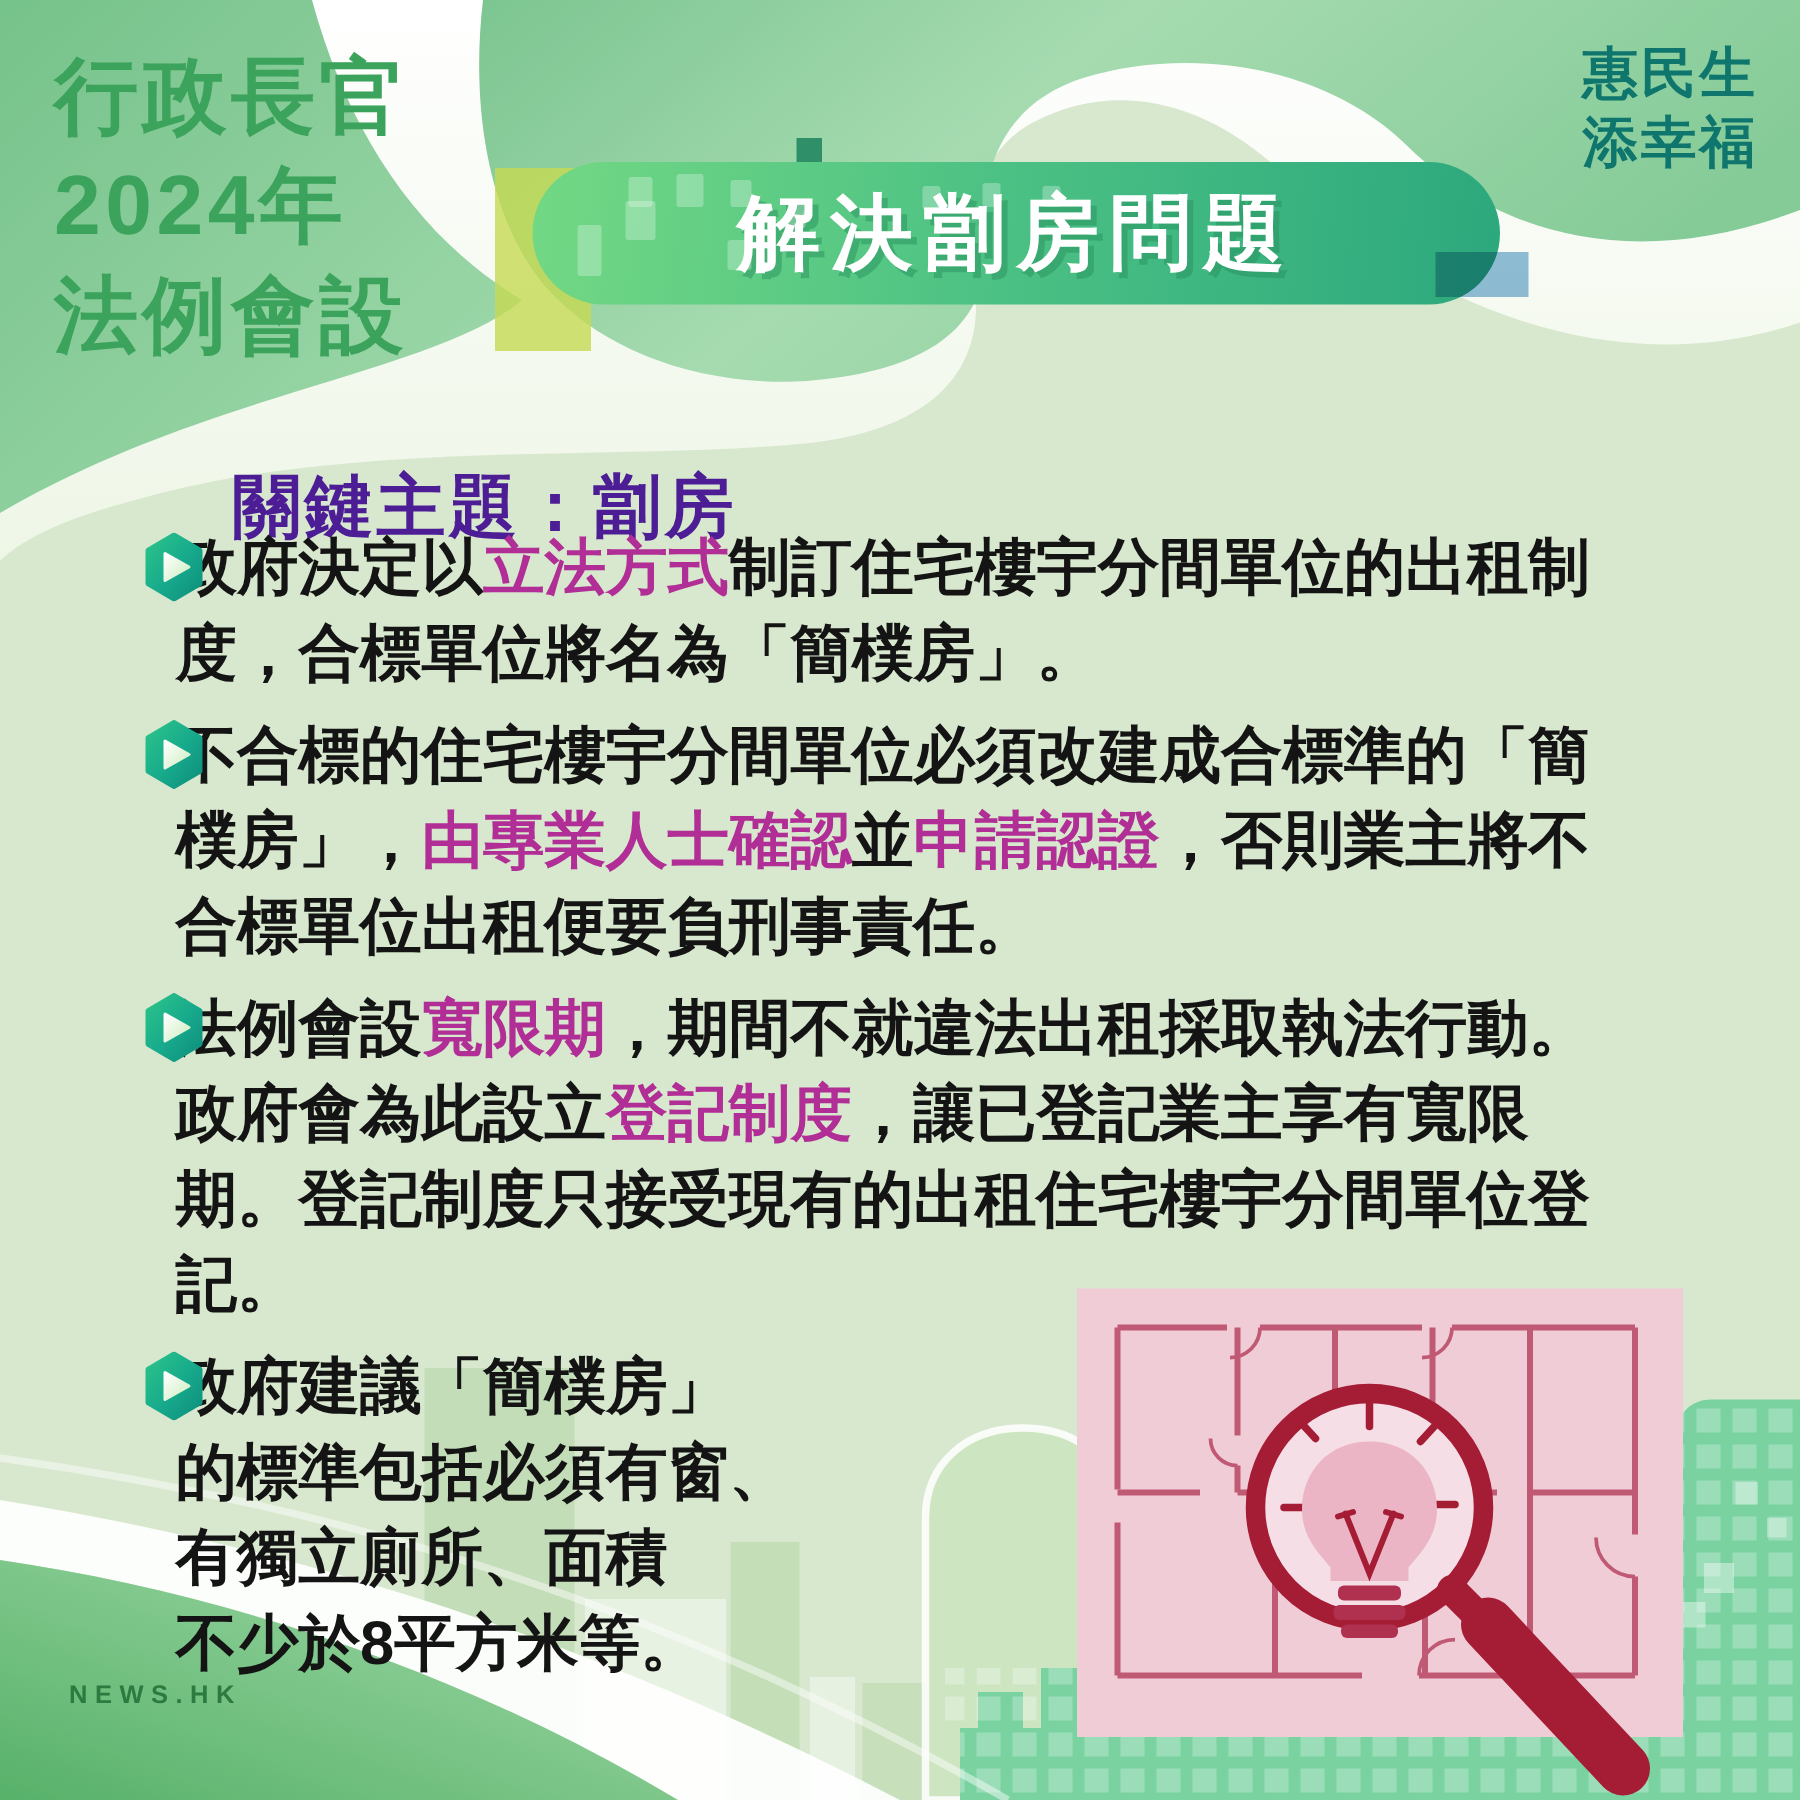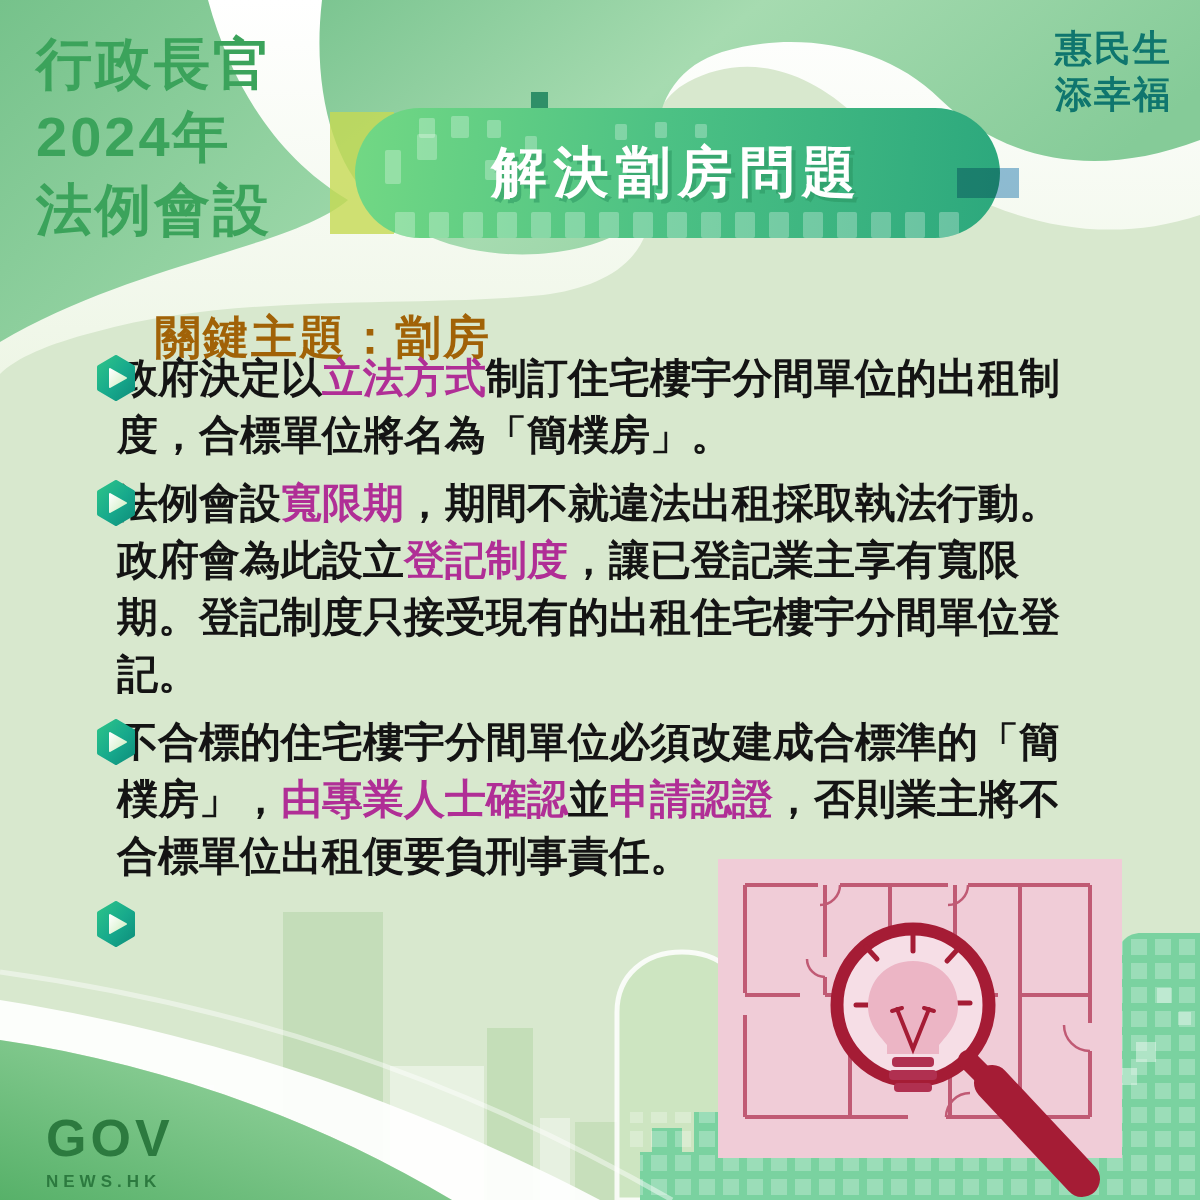--- a/index.html
+++ b/index.html
@@ -14,38 +14,38 @@
   .report-title{
     position:absolute;left:36px;top:28px;z-index:5;
     font-size:56px;font-weight:800;color:#3ba35b;line-height:1.3;letter-spacing:3px;
   }
   .slogan{
     position:absolute;right:28px;top:26px;z-index:5;text-align:right;
     font-size:37px;font-weight:800;color:#0f766e;line-height:1.25;letter-spacing:2px;
   }
   
   .banner{
-    position:absolute;left:355px;top:108px;width:645px;height:130px;z-index:3;
+    position:absolute;left:355px;top:108px;width:645px;height:95px;z-index:3;
     border-radius:65px;
     background:linear-gradient(95deg,#72d884 0%,#4cc184 48%,#2ca87d 100%);
     display:flex;align-items:center;justify-content:center;overflow:hidden;
   }
   .banner-title{
     font-size:55px;font-weight:900;color:#ffffff;letter-spacing:7px;
     text-shadow:4px 4px 0 rgba(40,145,94,.5);white-space:nowrap;
   }
   .banner .px{position:absolute;background:rgba(255,255,255,.28);border-radius:2px;}
   .sq{position:absolute;}
   .sq-blue{left:957px;top:168px;width:62px;height:30px;background:#7fb3d6;opacity:.85;
     mix-blend-mode:multiply;z-index:4;}
   
   .content{position:absolute;left:0;top:0;width:1200px;z-index:5;}
   .section-heading{
     position:absolute;left:155px;top:276px;
-    font-size:46px;font-weight:900;color:#a16207;letter-spacing:2px;
+    font-size:46px;font-weight:900;color:#4c1d95;letter-spacing:2px;
   }
   .bullets{position:absolute;left:0;top:350px;margin:0;padding:0;list-style:none;width:1120px;}
   .bullet{position:relative;margin:0 0 11px 0;padding-left:117px;min-height:60px;}
   .bullet-icon{position:absolute;left:95px;top:5px;width:42px;height:46px;}
   .bullet-text{
     font-size:41px;line-height:57px;font-weight:700;color:#141414;
     max-width:950px;display:block;letter-spacing:0px;
   }
   .bullet-text .hl{color:#b02e96;}
   .bullet:nth-child(4) .bullet-text{max-width:600px;}
@@ -201,56 +201,57 @@
           <stop offset="1" stop-color="#0e8f7c"></stop>
         </linearGradient>
         <linearGradient id="trig" x1="0" y1="0" x2="1" y2="1">
           <stop offset="0" stop-color="#ffffff"></stop>
               <stop offset="1" stop-color="#cdeec0"></stop>
         </linearGradient>
       </defs>
       <polygon points="21,2 38,12 38,34 21,44 4,34 4,12" fill="url(#hexg)" stroke="url(#hexg)" stroke-width="4" stroke-linejoin="round"></polygon>
       <path d="M15,14 L31,23 L15,32 Z" fill="url(#trig)" stroke="url(#trig)" stroke-width="2" stroke-linejoin="round"></path>
     </svg>
+    <span class="bullet-text"><span>不合標的住宅樓宇分間單位必須改建成合標準的「簡樸房」，</span><span class="hl">由專業人士確認</span><span>並</span><span class="hl">申請認證</span><span>，否則業主將不合標單位出租便要負刑事責任。</span></span>
+  </li>
+      <li class="bullet">
+    <svg class="bullet-icon" viewBox="0 0 42 46" aria-hidden="true">
+      <defs>
+        <linearGradient id="hexg" x1="0" y1="0" x2="1" y2="1">
+          <stop offset="0" stop-color="#2cc389"></stop>
+              <stop offset="0.55" stop-color="#17a98c"></stop>
+          <stop offset="1" stop-color="#0e8f7c"></stop>
+        </linearGradient>
+        <linearGradient id="trig" x1="0" y1="0" x2="1" y2="1">
+          <stop offset="0" stop-color="#ffffff"></stop>
+              <stop offset="1" stop-color="#cdeec0"></stop>
+        </linearGradient>
+      </defs>
+      <polygon points="21,2 38,12 38,34 21,44 4,34 4,12" fill="url(#hexg)" stroke="url(#hexg)" stroke-width="4" stroke-linejoin="round"></polygon>
+      <path d="M15,14 L31,23 L15,32 Z" fill="url(#trig)" stroke="url(#trig)" stroke-width="2" stroke-linejoin="round"></path>
+    </svg>
     <span class="bullet-text"><span>法例會設</span><span class="hl">寬限期</span><span>，期間不就違法出租採取執法行動。政府會為此設立</span><span class="hl">登記制度</span><span>，讓已登記業主享有寬限期。登記制度只接受現有的出租住宅樓宇分間單位登記。</span></span>
   </li>
       <li class="bullet">
     <svg class="bullet-icon" viewBox="0 0 42 46" aria-hidden="true">
       <defs>
         <linearGradient id="hexg" x1="0" y1="0" x2="1" y2="1">
           <stop offset="0" stop-color="#2cc389"></stop>
               <stop offset="0.55" stop-color="#17a98c"></stop>
           <stop offset="1" stop-color="#0e8f7c"></stop>
         </linearGradient>
         <linearGradient id="trig" x1="0" y1="0" x2="1" y2="1">
           <stop offset="0" stop-color="#ffffff"></stop>
               <stop offset="1" stop-color="#cdeec0"></stop>
         </linearGradient>
       </defs>
       <polygon points="21,2 38,12 38,34 21,44 4,34 4,12" fill="url(#hexg)" stroke="url(#hexg)" stroke-width="4" stroke-linejoin="round"></polygon>
       <path d="M15,14 L31,23 L15,32 Z" fill="url(#trig)" stroke="url(#trig)" stroke-width="2" stroke-linejoin="round"></path>
     </svg>
-    <span class="bullet-text"><span>不合標的住宅樓宇分間單位必須改建成合標準的「簡樸房」，</span><span class="hl">由專業人士確認</span><span>並</span><span class="hl">申請認證</span><span>，否則業主將不合標單位出租便要負刑事責任。</span></span>
-  </li>
-      <li class="bullet">
-    <svg class="bullet-icon" viewBox="0 0 42 46" aria-hidden="true">
-      <defs>
-        <linearGradient id="hexg" x1="0" y1="0" x2="1" y2="1">
-          <stop offset="0" stop-color="#2cc389"></stop>
-              <stop offset="0.55" stop-color="#17a98c"></stop>
-          <stop offset="1" stop-color="#0e8f7c"></stop>
-        </linearGradient>
-        <linearGradient id="trig" x1="0" y1="0" x2="1" y2="1">
-          <stop offset="0" stop-color="#ffffff"></stop>
-              <stop offset="1" stop-color="#cdeec0"></stop>
-        </linearGradient>
-      </defs>
-      <polygon points="21,2 38,12 38,34 21,44 4,34 4,12" fill="url(#hexg)" stroke="url(#hexg)" stroke-width="4" stroke-linejoin="round"></polygon>
-      <path d="M15,14 L31,23 L15,32 Z" fill="url(#trig)" stroke="url(#trig)" stroke-width="2" stroke-linejoin="round"></path>
-    </svg>
+    <span class="bullet-text"><span>政府建議「簡樸房」</span><br><span>的標準包括必須有窗、</span><br><span>有獨立廁所、面積</span><br><span>不少於8平方米等。</span></span>
   </li>
     </ul>
 </div>
 
 <svg id="pink-svg" width="500" height="360" viewBox="0 0 500 360" aria-hidden="true">
 
   <rect x="18" y="14" width="404" height="299" fill="#f0ccd7"></rect>
 
   <g stroke="#c05a74" stroke-width="4" fill="none">
 
@@ -305,15 +306,14 @@
     </g>
 
     <g stroke="#a51c35" fill="none" stroke-linecap="round">
       <path d="M268,215 L288,235" stroke-width="20"></path>
       <path d="M292,238 L382,334" stroke-width="36"></path>
     </g>
   </g>
 </svg>
 
 <div class="logo">
-  <div class="logo-main">GOV</div>
   <div class="logo-sub">news.hk</div>
 </div>
 
 </body></html>

